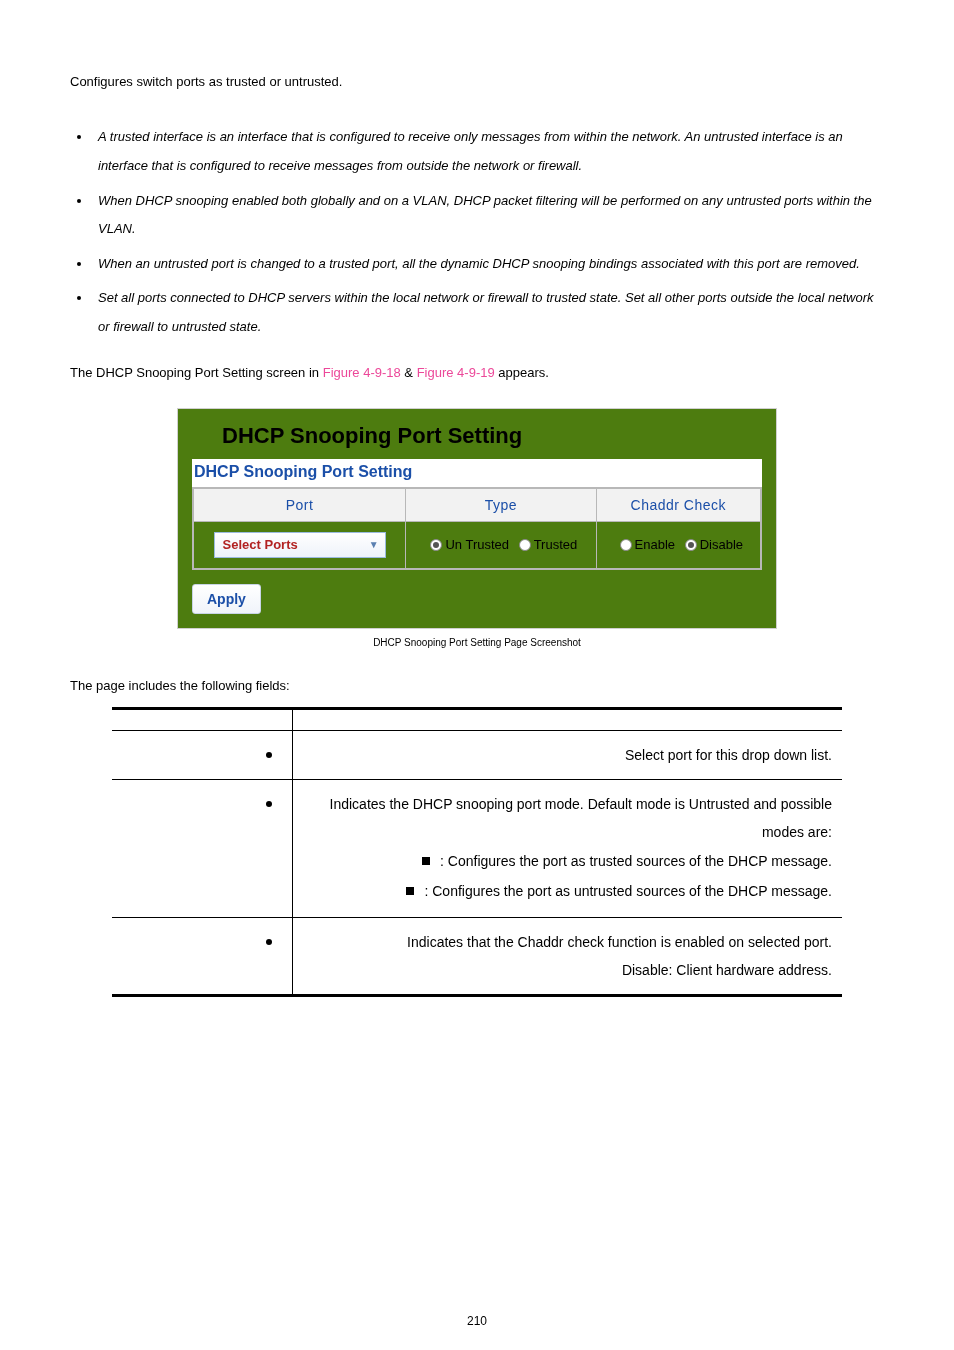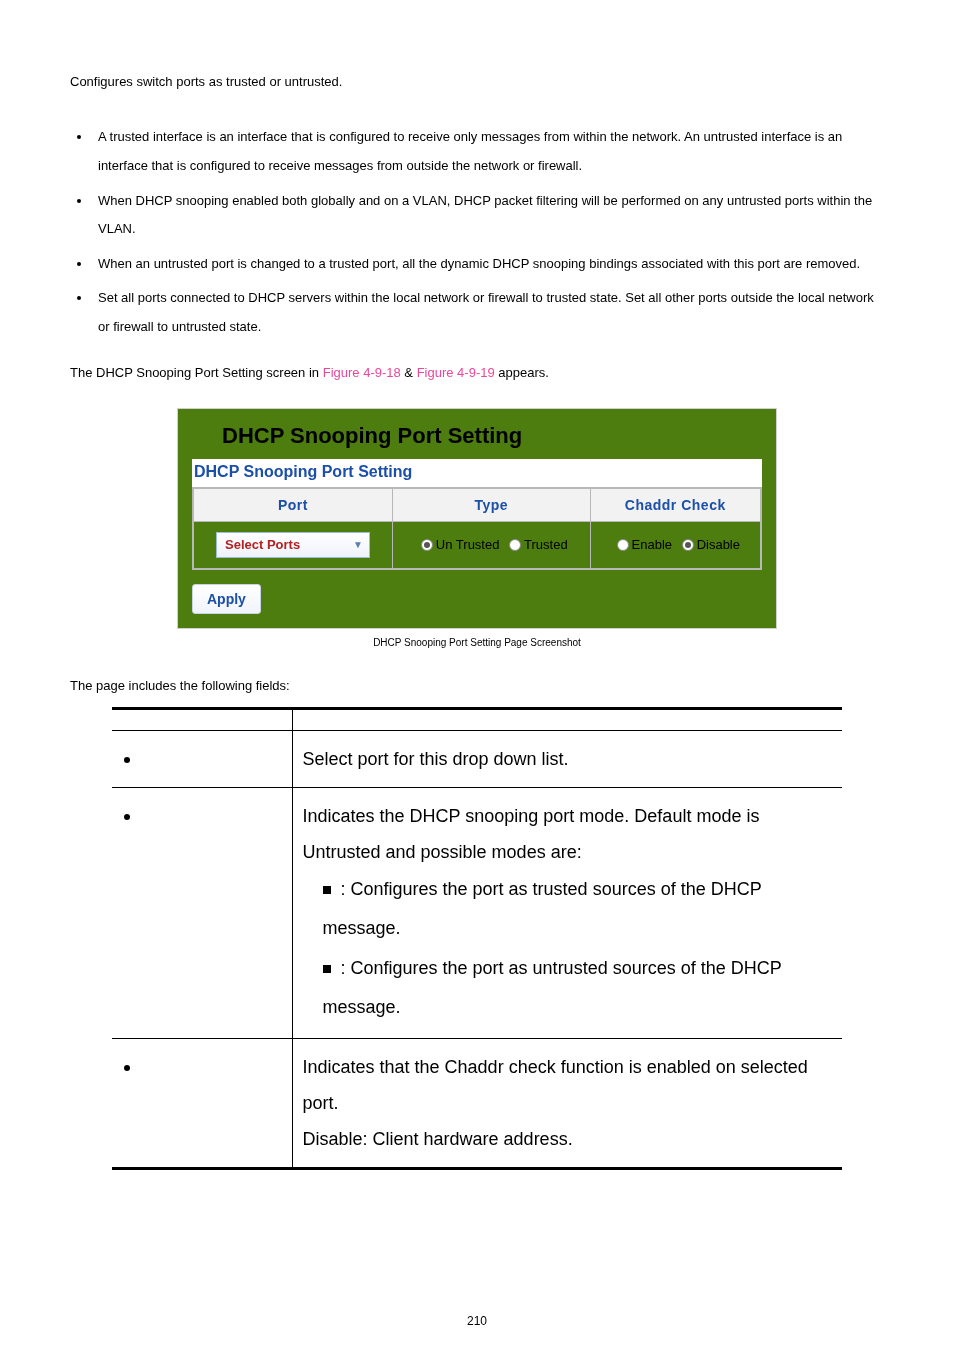--- a/index.html
+++ b/index.html
@@ -17,20 +17,21 @@
     padding: 70px 70px 40px 70px;
     position: relative;
   }
   p.lead {
     line-height: 1.8;
     margin: 0 0 30px 0;
   }
   ul.bullets {
     padding-left: 22px;
     margin: 0 0 18px 0;
+    font-style: italic;
   }
   ul.bullets > li {
     padding-left: 6px;
     line-height: 2.2;
     margin-bottom: 6px;
   }
   .intro-line { line-height: 2; margin: 18px 0 22px 0; }
   .figlink { color: #ec4899; }
   .screenshot {
     width: 600px;
@@ -56,39 +57,39 @@
     padding: 4px 2px 6px 2px;
   }
   table.settings {
     width: 100%;
     border-collapse: collapse;
     border: 2px solid #b8b8b8;
   }
   table.settings th {
     background: #f2f2f2;
     color: #1b4fa8;
-    font-weight: bold;
+    font-weight: normal;
     font-size: 14px;
     border: 1px solid #b8b8b8;
     padding: 8px 6px;
     text-align: center;
     letter-spacing: 0.5px;
   }
   table.settings td {
     border: 1px solid #b8b8b8;
     padding: 10px 8px;
     text-align: center;
     font-size: 13px;
     vertical-align: middle;
   }
   .select-ports {
     display: inline-flex;
     align-items: center;
     justify-content: space-between;
-    width: 154px;
+    width: 172px;
     height: 26px;
     border: 1px solid #9bbbe0;
     background: linear-gradient(#ffffff, #eef3fa);
     padding: 0 6px 0 8px;
     color: #b22222;
     font-weight: bold;
     font-size: 13px;
     cursor: pointer;
   }
   .select-ports .arrow {
@@ -129,21 +130,22 @@
   .caption {
     text-align: center;
     font-size: 10px;
     margin: 6px 0 30px 0;
   }
   .fields-intro { margin: 26px 0 14px 0; }
   table.fields {
     width: 730px;
     margin: 0 auto;
     border-collapse: collapse;
-    font-size: 18px;
+    font-size: 14px;
+    text-align: right;
   }
   table.fields th {
     border-top: 3px solid #000;
     border-bottom: 1px solid #000;
     border-left: none;
     border-right: none;
     padding: 8px 10px;
     text-align: left;
     font-weight: bold;
     height: 22px;

